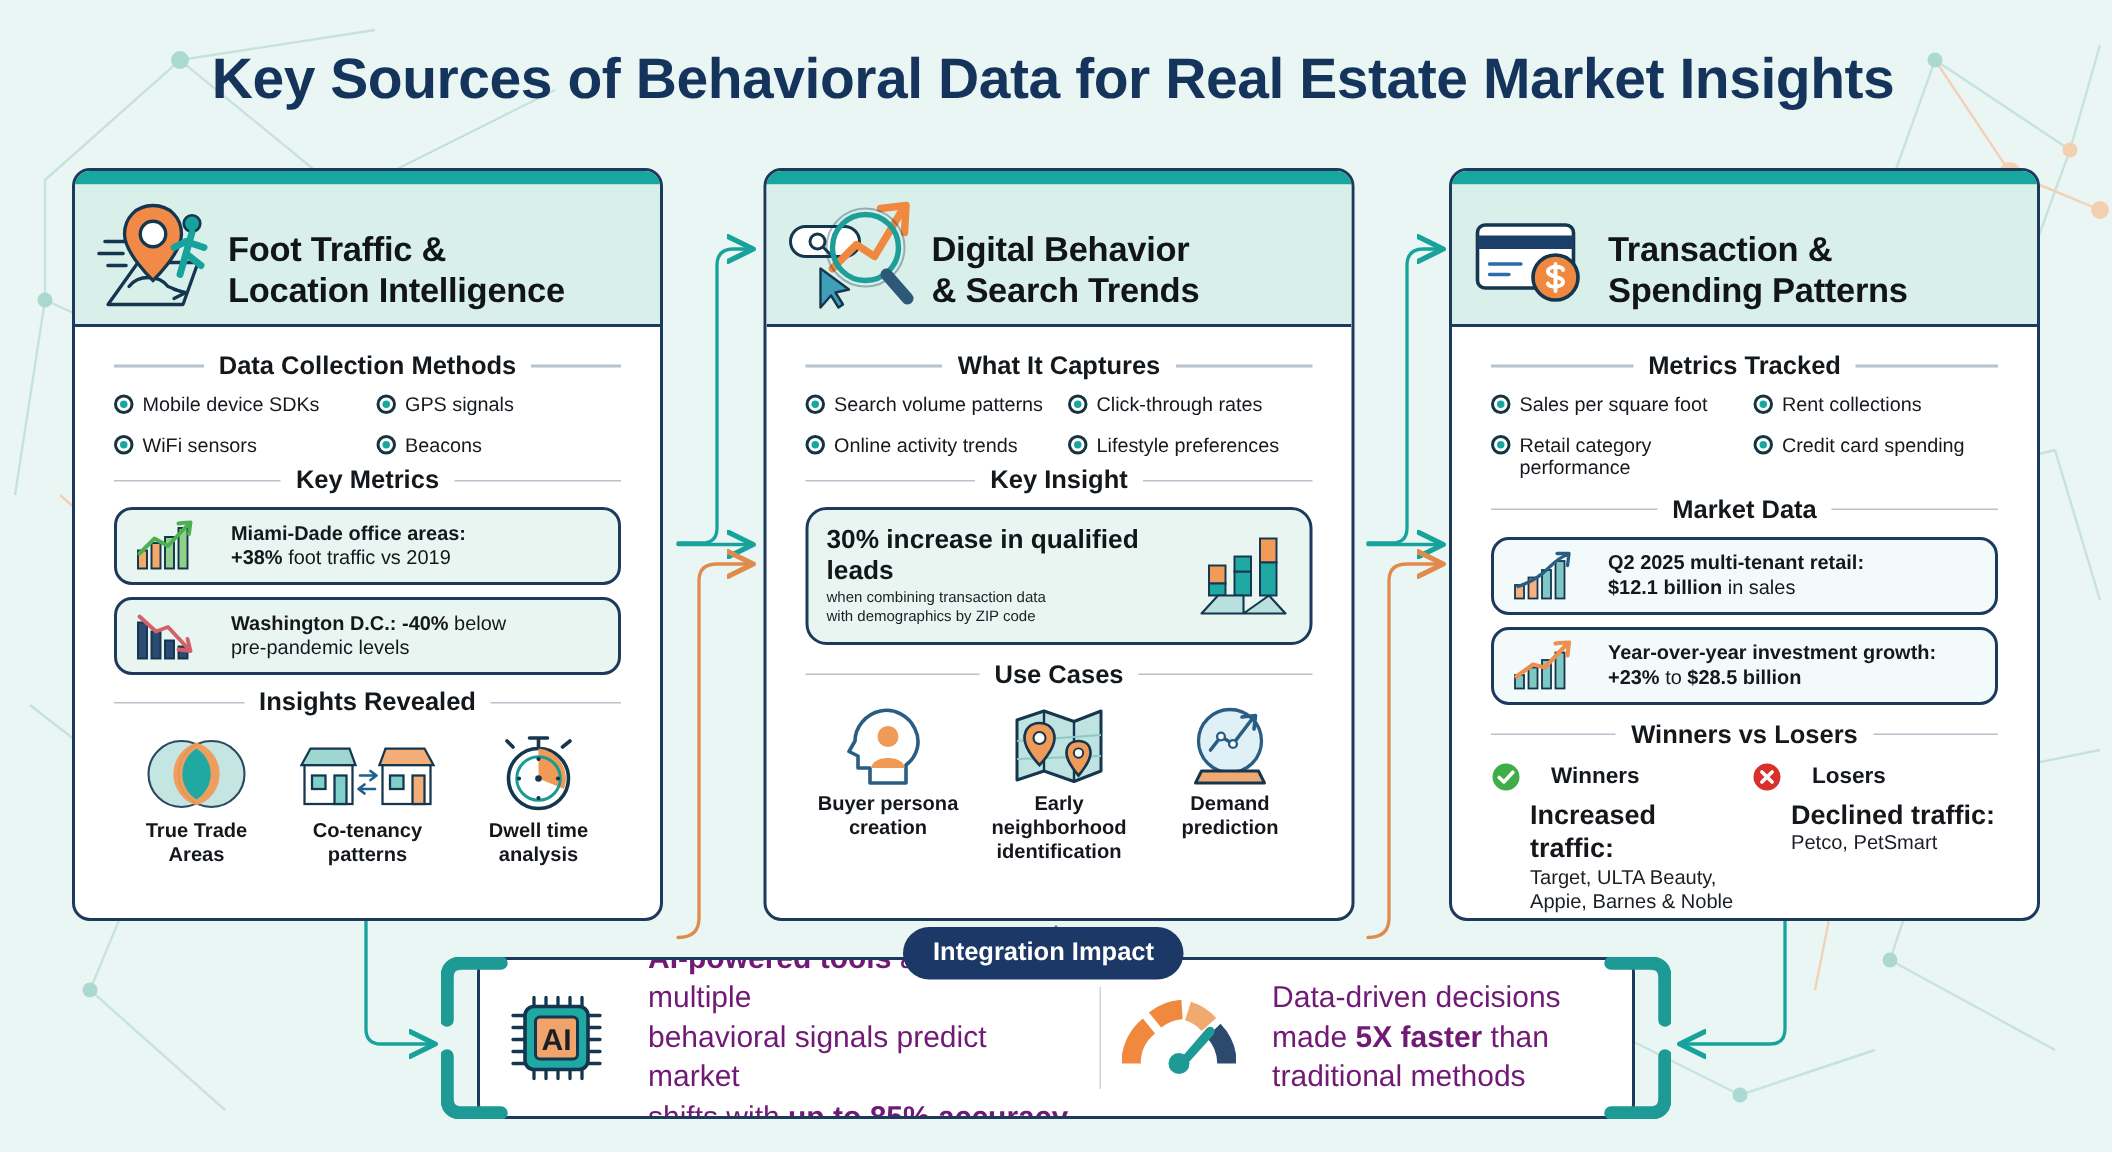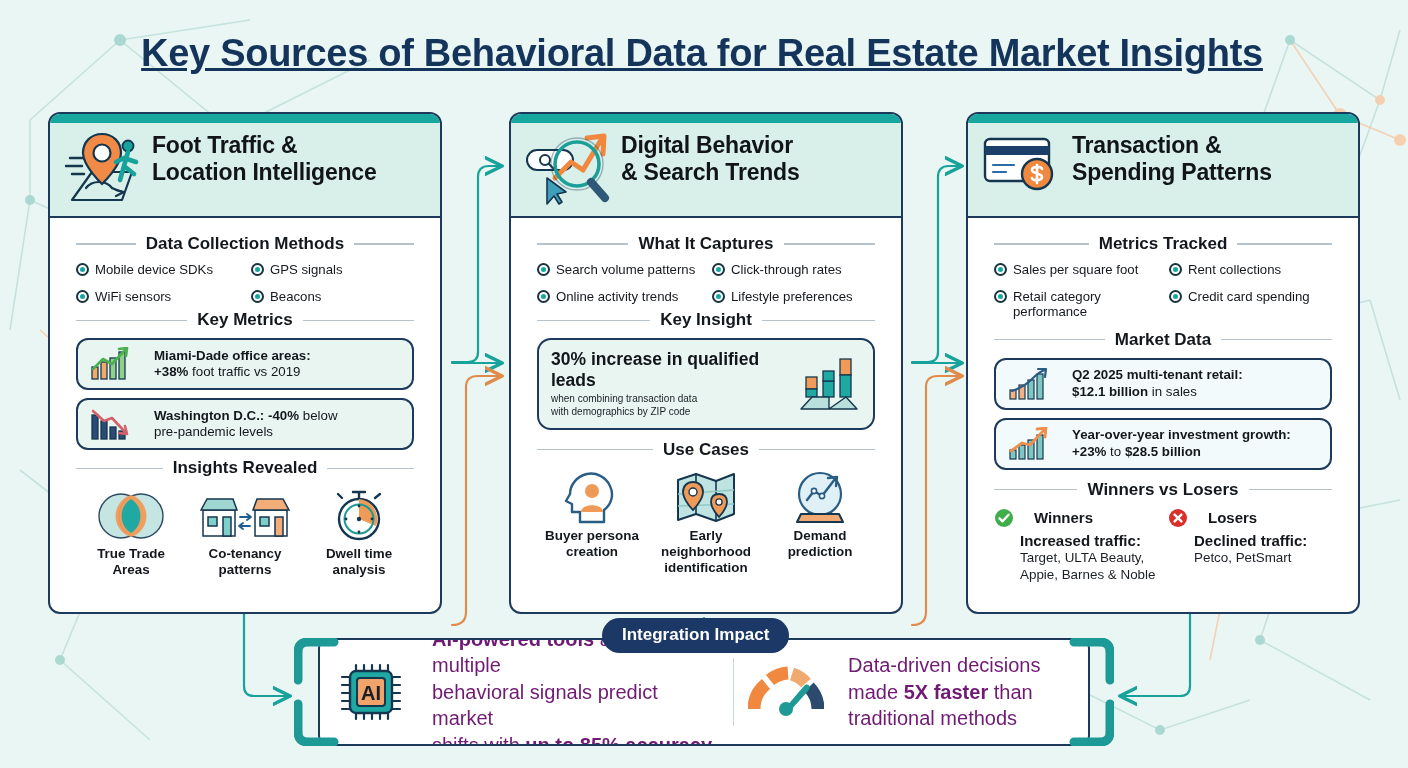--- a/index.html
+++ b/index.html
@@ -12,37 +12,36 @@
   }
   #bgnet { position: absolute; inset: 0; width: 1408px; height: 768px; z-index: 0; }
   #wrap { position: absolute; inset: 0; z-index: 2; }
 
   
   .title {
     position: absolute; left: 0; top: 32px; width: 1404px;
     text-align: center;
     font-size: 38px; font-weight: bold; letter-spacing: -0.3px;
     color: #14345c;
-    text-decoration: underline;
   }
 
   
   .card {
     position: absolute;
     background: #ffffff;
     border: 2.5px solid #1d3a5c;
     border-radius: 12px;
     overflow: hidden;
     z-index: 3;
   }
   .card-topbar { height: 9px; background: #17a79e; }
   .card-head {
     background: #d9efe9;
     border-bottom: 2.5px solid #1d3a5c;
-    display: flex; align-items: flex-start; gap: 10px;
+    display: flex; align-items: flex-end; gap: 10px;
     padding: 9px 12px 9px 14px;
     height: 95px;
   }
   .card-head .ic { flex: 0 0 auto; }
   .card-head h2 {
     font-size: 23px; font-weight: bold; color: #111418;
     line-height: 1.17; letter-spacing: -0.2px;
   }
   .card-body { padding: 10px 26px 10px; }
 
@@ -85,21 +84,21 @@
 
   
   .triple { display: grid; grid-template-columns: 1fr 1fr 1fr; gap: 4px; text-align: center; margin-top: 4px; }
   .triple .lab { font-size: 13.4px; font-weight: bold; color: #14181d; line-height: 1.2; margin-top: 4px; }
   .triple .icwrap { display: flex; justify-content: center; align-items: flex-end; height: 56px; }
 
   
   .wl { display: grid; grid-template-columns: 1fr 1fr; column-gap: 10px; }
   .wl .hdr { display: flex; align-items: center; gap: 20px; margin-bottom: 4px; }
   .wl .hdr .t { font-size: 15px; font-weight: bold; color: #14181d; }
-  .wl .b { font-size: 15px; font-weight: bold; color: #14181d; line-height: 1.25; }
+  .wl .b { font-size: 18px; font-weight: bold; color: #14181d; line-height: 1.25; }
   .wl .n { font-size: 13.4px; color: #1a1f25; line-height: 1.25; }
 
   
   #bottom {
     position: absolute; left: 294px; top: 632px; width: 820px; height: 120px; z-index: 4;
   }
   .bpanel {
     position: absolute; left: 24px; top: 6px; width: 772px; height: 108px;
     background: #ffffff; border: 2.5px solid #1d3a5c; border-radius: 10px;
     display: flex; align-items: center; overflow: hidden;

